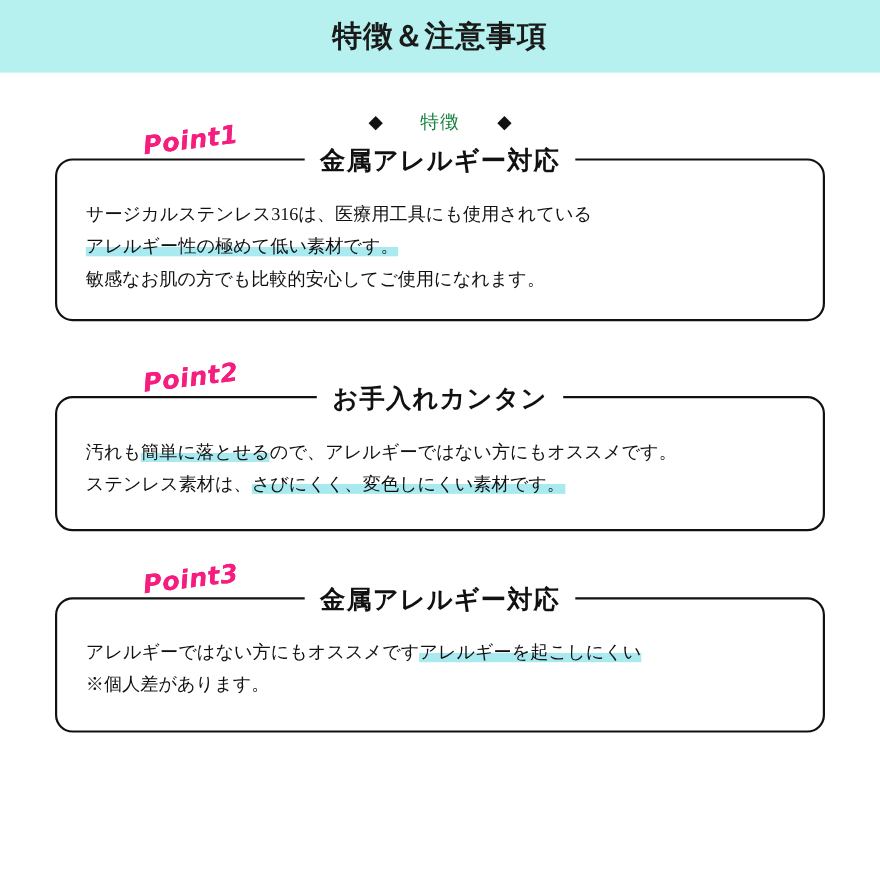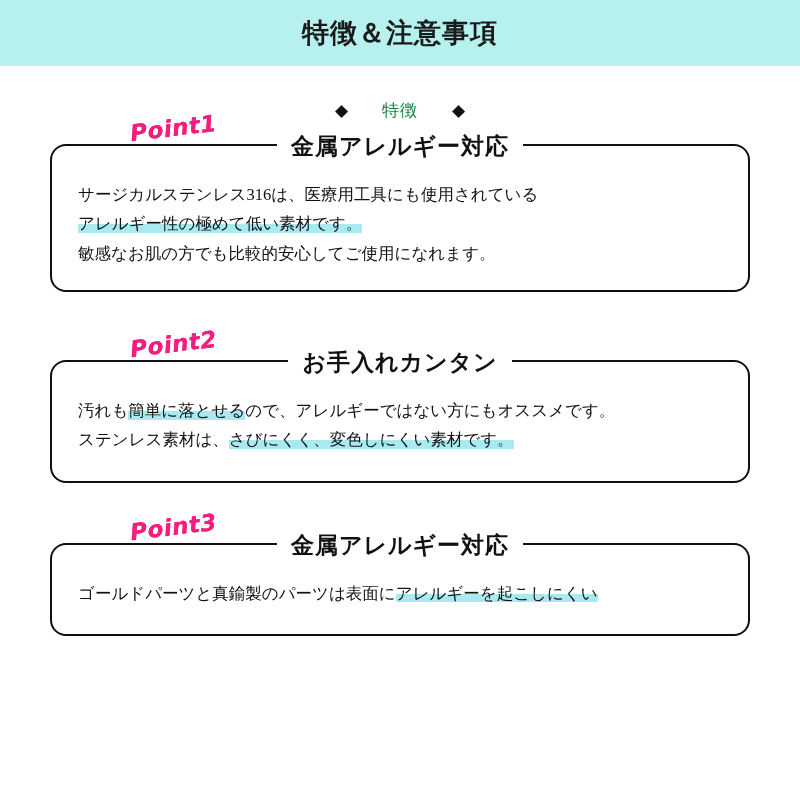--- a/index.html
+++ b/index.html
@@ -165,19 +165,20 @@
       </div>
     </div>
 
     <div class="point-block b3">
       <div class="point-badge">Point3</div>
       <div class="card c3">
         <div class="card-title-wrap">
           <span class="card-title">金属アレルギー対応</span>
         </div>
         <div class="card-body">
-            <div class="body-line"><span>ゴールドパーツと真鍮製のパーツは表面に</span><span class="hl">アレルギーを起こしにくい</span></div>
+            <div class="body-line"><span>アレルギーではない方にもオススメです</span><span class="hl">アレルギーを起こしにくい</span></div>
+            <div class="body-line"><span>※個人差があります。</span></div>
           </div>
       </div>
     </div>
 
   </div>
 </div>
 
 </body></html>

